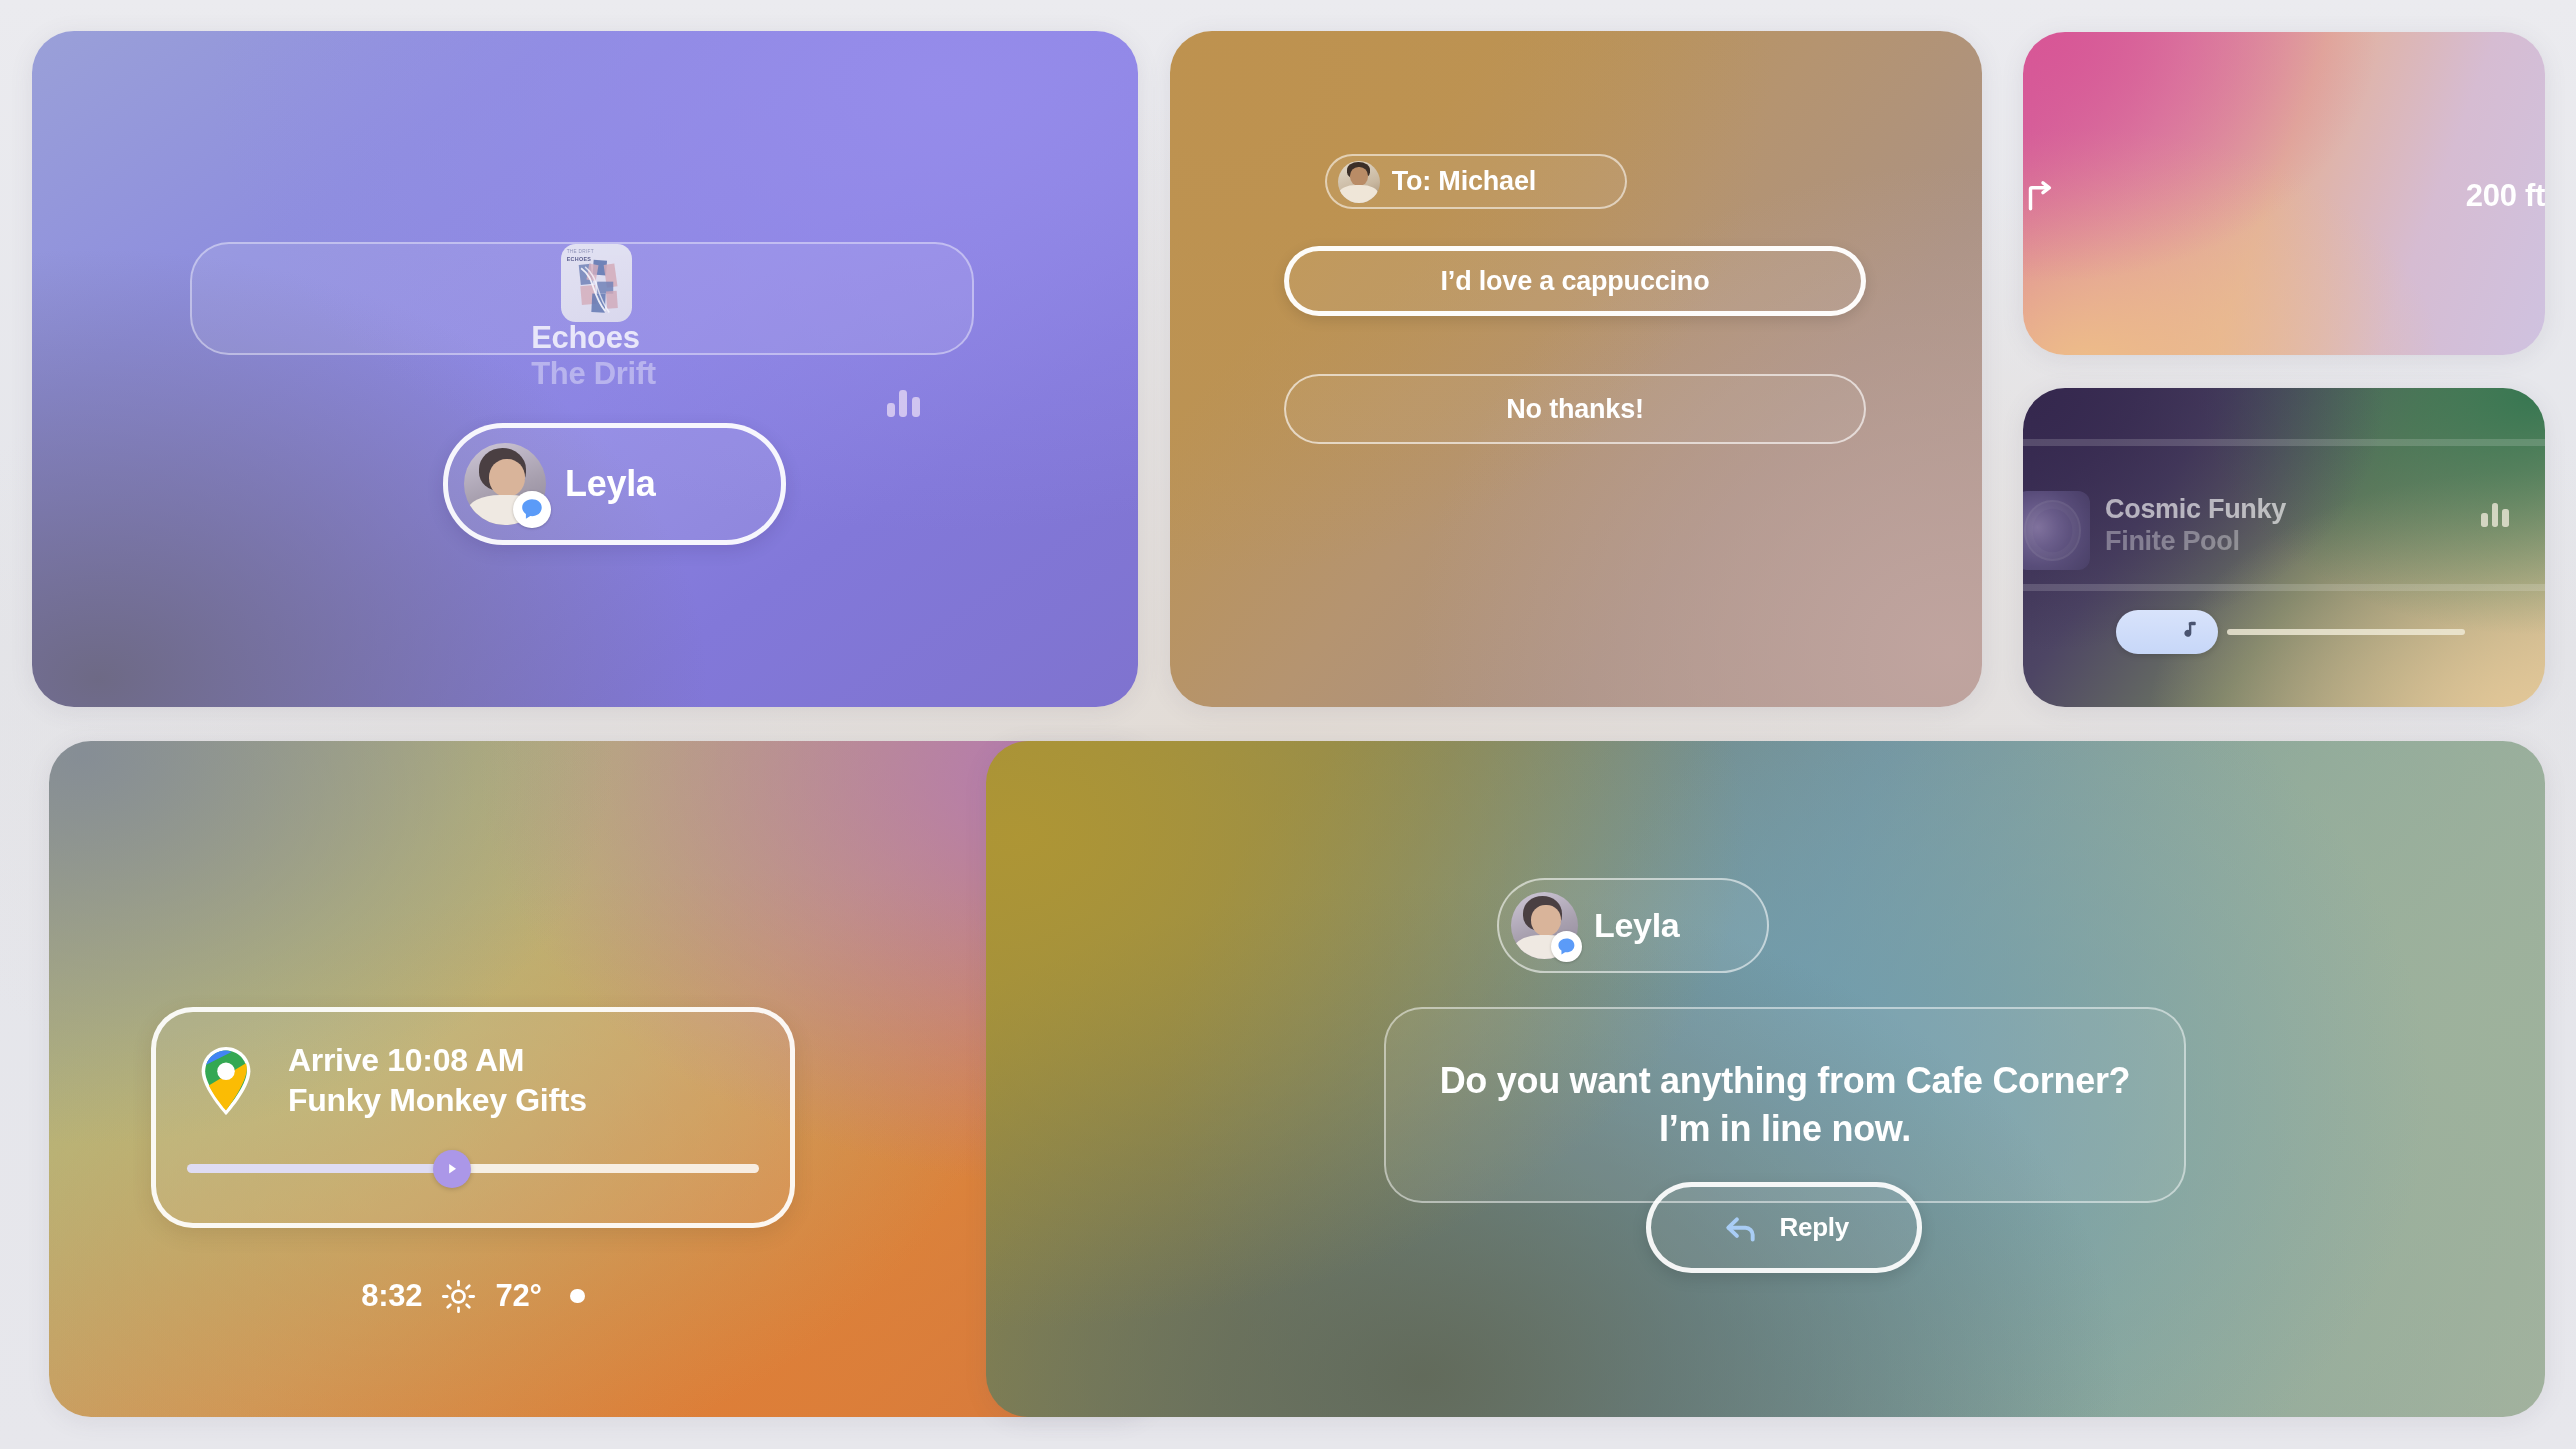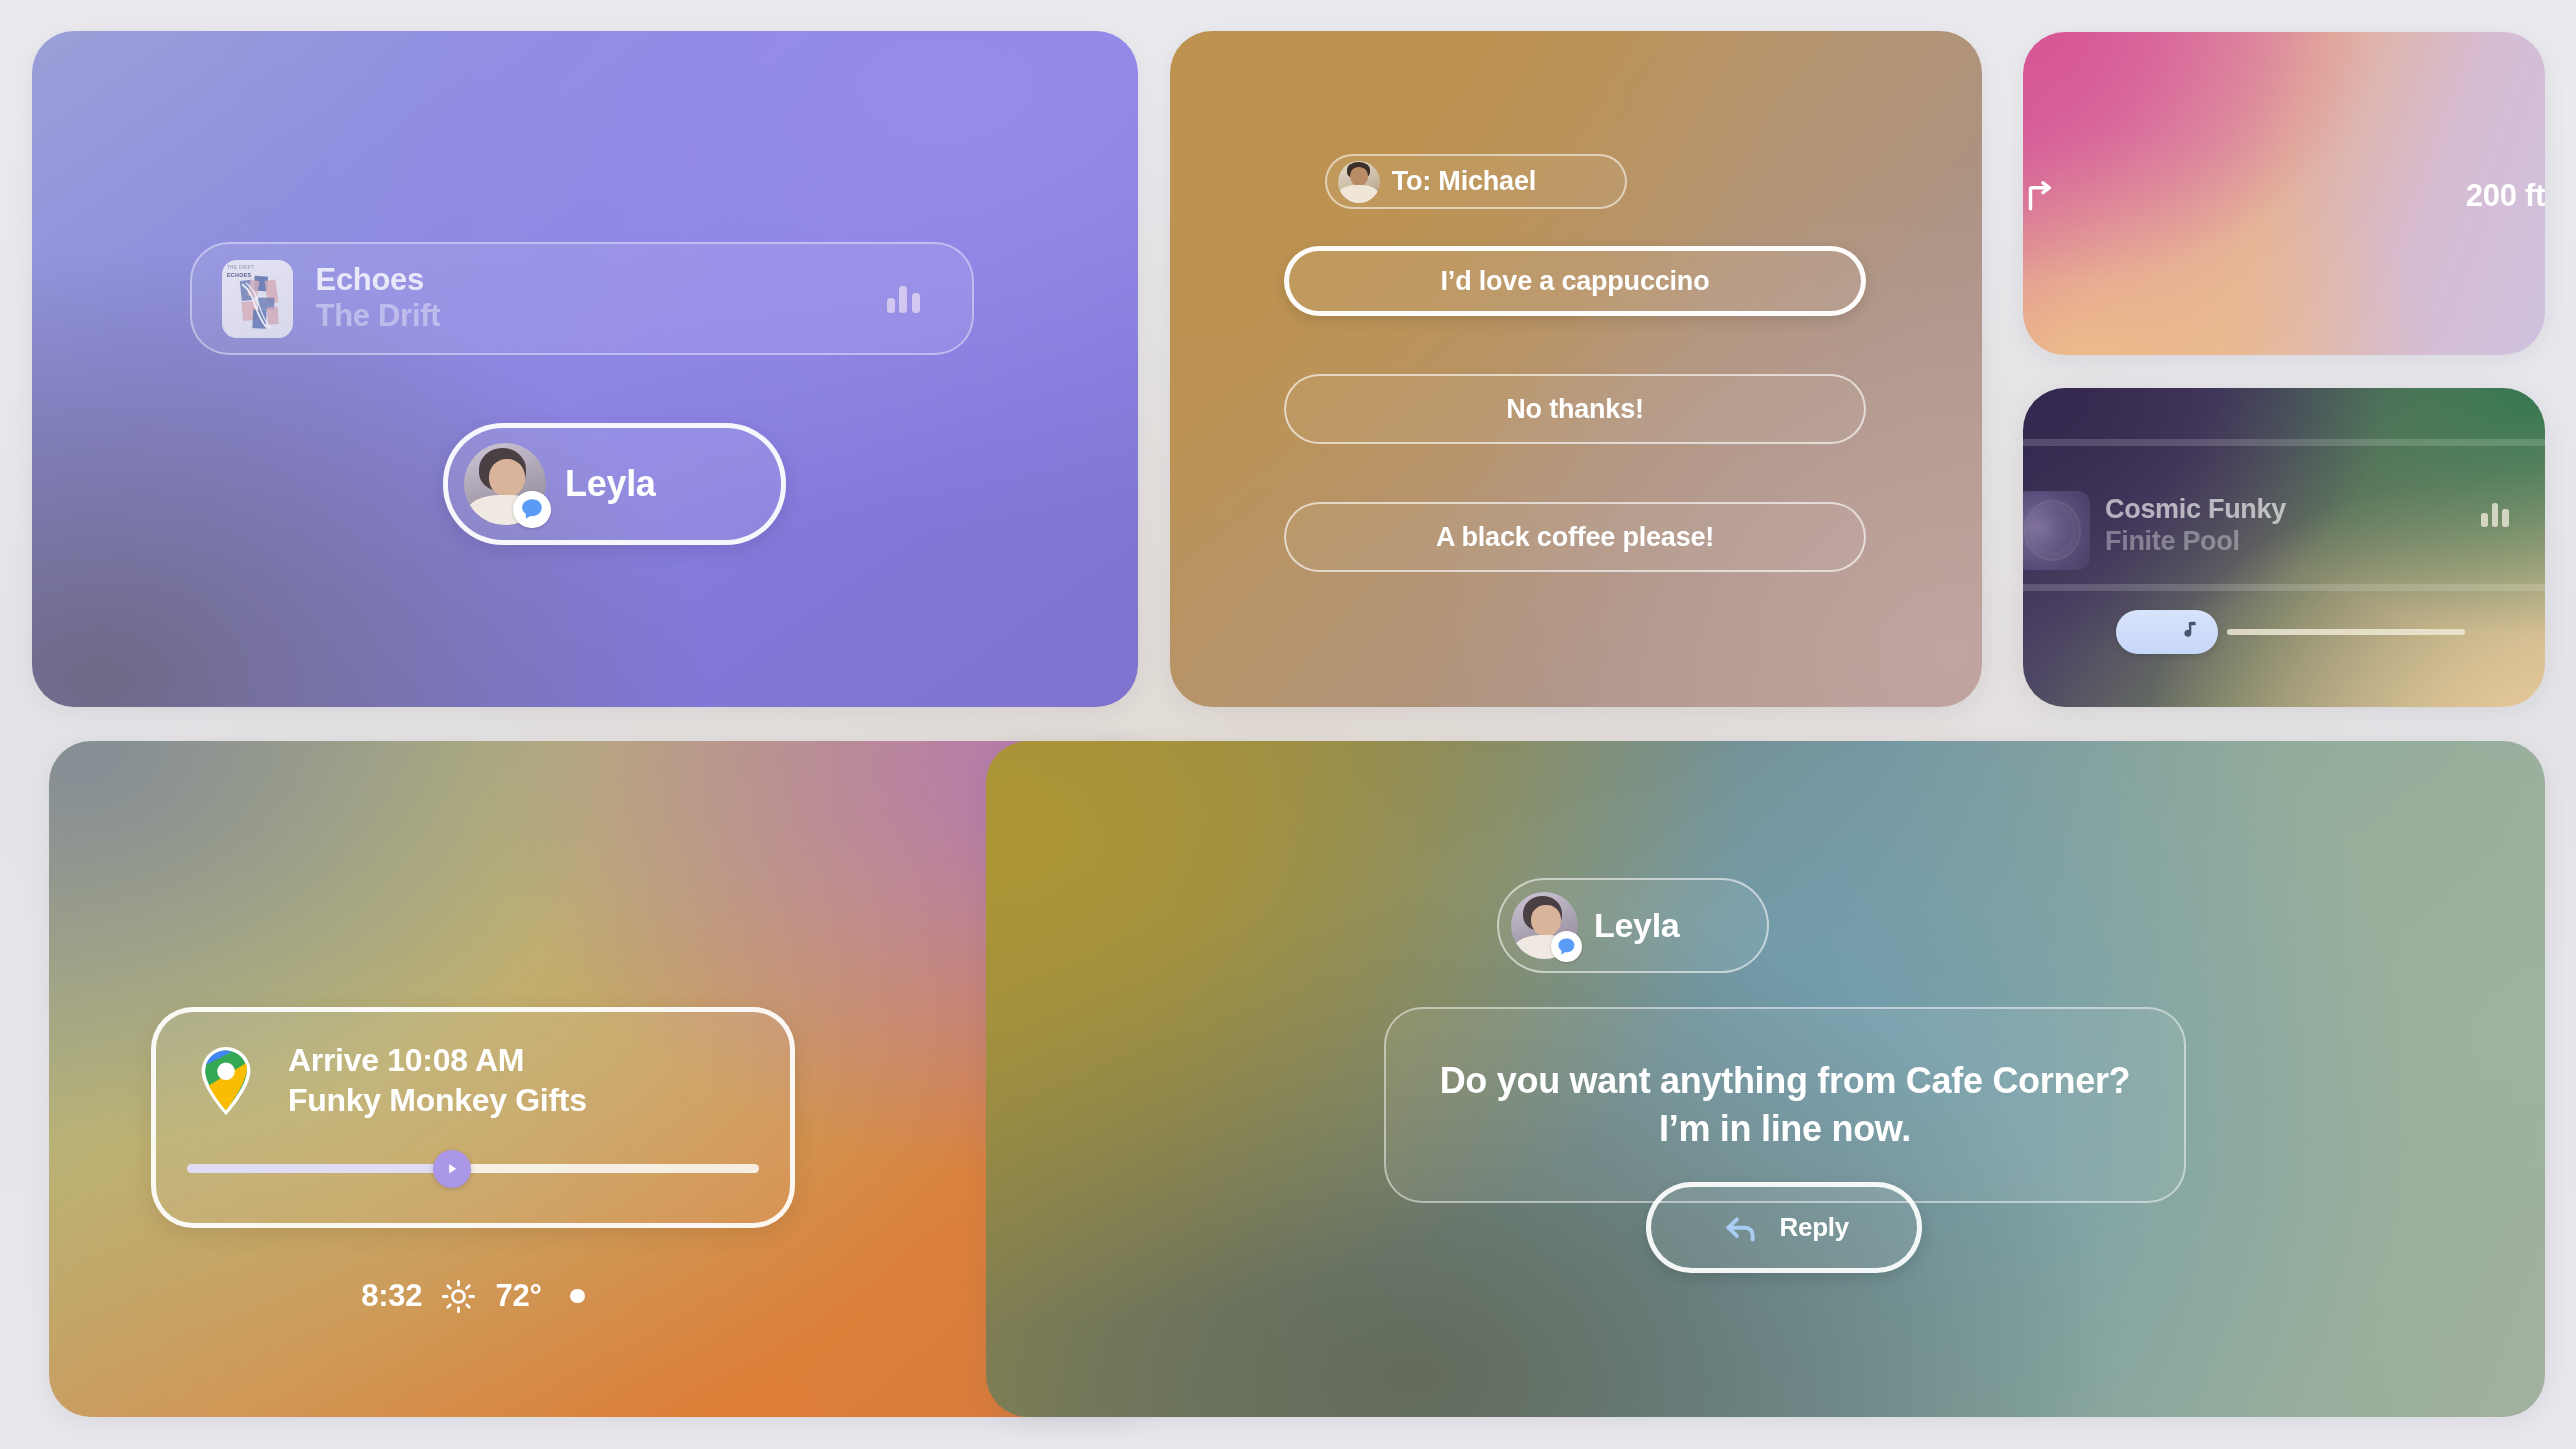--- a/index.html
+++ b/index.html
@@ -68,21 +68,21 @@
       radial-gradient(100% 140% at 98% 42%, rgba(158,178,156,0.95) 0%, rgba(158,178,156,0) 60%),
       linear-gradient(110deg,#9b8c3e 0%,#7d8468 26%,#70909e 50%,#8aa79a 74%,#a4b29f 100%);
   }
 
   
   #music-widget{
     position:absolute; left:158px; top:211px; width:784px; height:113px;
     border:2px solid rgba(255,255,255,0.40);
     border-radius:39px;
     background:rgba(255,255,255,0.09);
-    display:flex; align-items:center;
+    display:flex; align-items:center;flex-direction:column;
   }
   #album-art{
     width:71px; height:78px; margin-left:29.5px; border-radius:14.8px;
     background:linear-gradient(160deg,#e9e9f4 0%,#dfdfee 100%);
     position:relative; overflow:hidden; flex:none;
     opacity:.92;
   }
   .art-label{ position:absolute; left:5.4px; top:5.4px; font-size:4.7px;
     letter-spacing:0.3px; color:#8e93b6; line-height:1.45; }
   .art-label b{ color:#555a86; font-size:5.4px; }
@@ -297,21 +297,20 @@
             <span class="hair"></span>
             <span class="face"></span>
             <span class="body"></span>
           </div>
       </div>
       <span id="to-label">To: Michael</span>
     </div>
 
     <div class="reply-opt selected" id="reply-0">I’d love a cappuccino</div>
     <div class="reply-opt" id="reply-1">No thanks!</div>
-    <div class="reply-opt" id="reply-2">A black coffee please!</div>
   </div>
 
   <div class="card" id="card-nav">
     <div id="nav-row">
       <svg width="36" height="36" viewBox="0 0 24 24">
         <path d="M5 20.5V7.5a1 1 0 0 1 1-1h10.2" fill="none" stroke="#fff" stroke-width="2.3" stroke-linecap="round" stroke-linejoin="round"></path>
         <path d="M13.3 3.2 L17.6 6.5 L13.3 9.8" fill="none" stroke="#fff" stroke-width="2.3" stroke-linecap="round" stroke-linejoin="round"></path>
       </svg>
       <span id="nav-dist">200 ft</span>
     </div>

